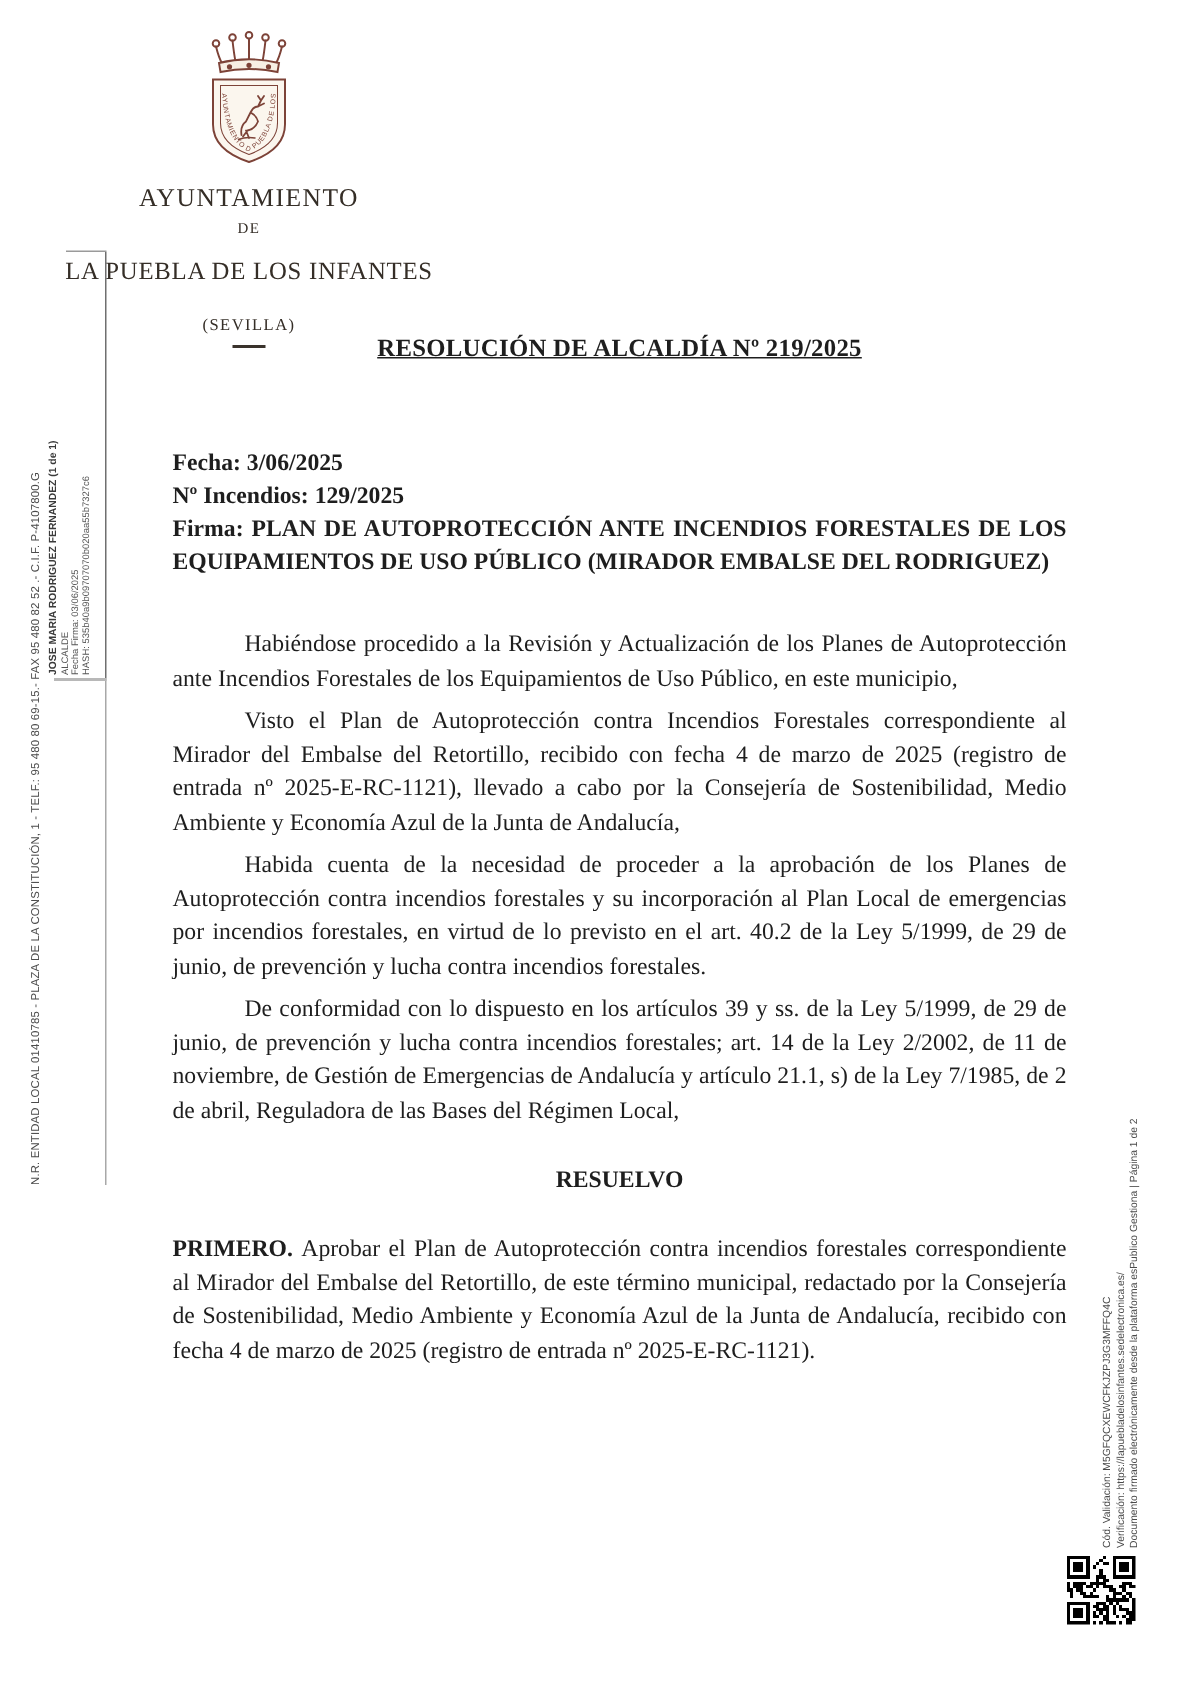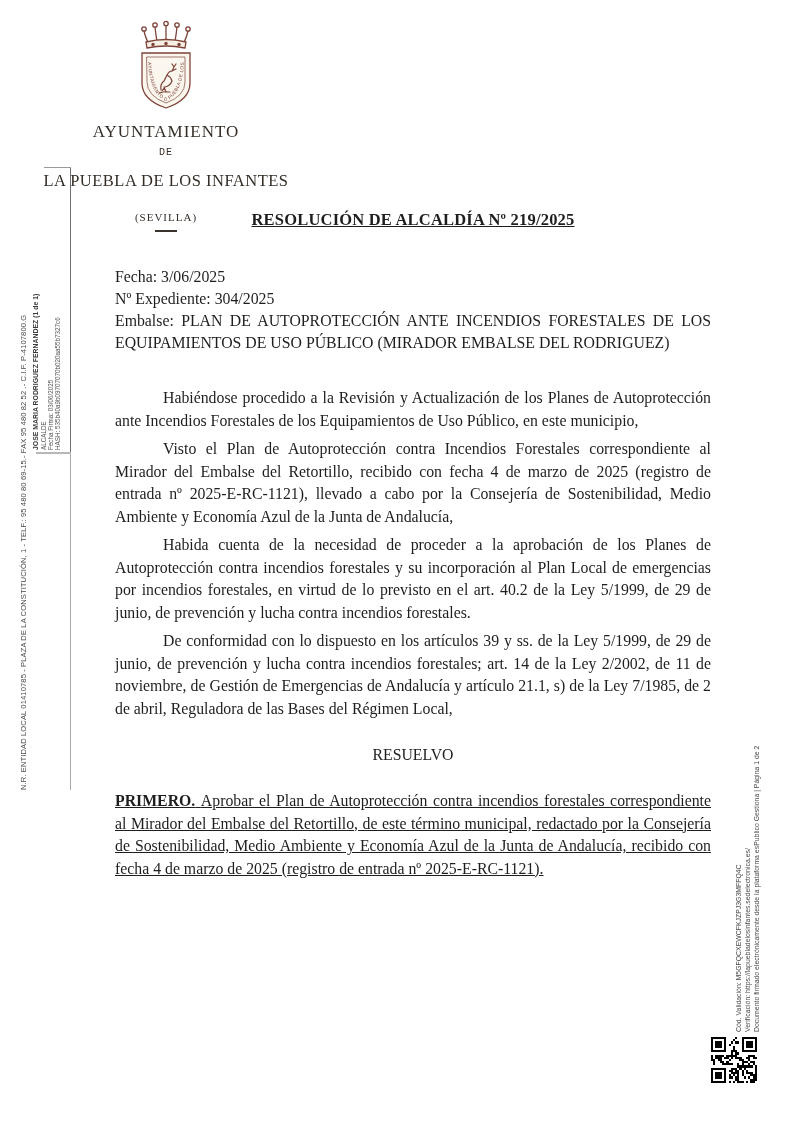--- a/index.html
+++ b/index.html
@@ -6,39 +6,39 @@
   html, body { margin: 0; padding: 0; background: #ffffff; }
   .page {
     position: relative; width: 793px; height: 1122px; background: #fff;
     font-family: "Liberation Serif", serif; color: #1e1e1e; overflow: hidden;
   }
 
   
   .header { position: absolute; left: 35px; top: 20px; width: 262px; text-align: center; color: #352e27; }
   .crest { display: block; margin: 0 auto 6px auto; }
   .org1 { font-size: 17px; letter-spacing: 1px; margin-top: 0; text-align: center; }
-  .org2 { font-size: 10px; letter-spacing: 1px; margin-top: 5px; font-family: Liberation Mono, monospace; }
+  .org2 { font-size: 10px; letter-spacing: 1px; margin-top: 5px; }
   .org3 { font-size: 16.5px; letter-spacing: 0.5px; margin-top: 13px; }
   .org4 { font-size: 11px; letter-spacing: 1px; margin-top: 20px; }
   .org-dash { width: 22px; border-top: 2.5px solid #3a332c; margin: 7px auto 0 auto; }
 
   
-  .main { position: absolute; left: 115px; top: 210px; width: 596px; }
+  .main { position: absolute; left: 115px; top: 222px; width: 596px; }
   .doc-title {
     text-align: center; font-weight: bold; font-size: 16.5px;
     text-decoration: underline; letter-spacing: 0.2px;
   }
-  .meta { margin-top: 36px; font-weight: normal; }
+  .meta { margin-top: 56px; font-weight: bold; }
   .meta p { margin: 0; line-height: 22px; font-size: 15.8px; text-align: justify; }
   p.body-par {
     margin: 6px 0 0 0; font-size: 15.8px; line-height: 22.5px;
     text-align: justify; text-indent: 48px;
   }
-  p.no-indent { text-indent: 0; text-decoration: underline; }
-  .resuelvo { margin-top: 26px; text-align: center; font-weight: normal; font-size: 15.8px; }
+  p.no-indent { text-indent: 0; }
+  .resuelvo { margin-top: 26px; text-align: center; font-weight: bold; font-size: 15.8px; }
 
   
   .vrot { position: absolute; transform: rotate(-90deg); transform-origin: 0 0;
           font-family: "Liberation Sans", sans-serif; color: #4a4a4a; }
   .entity-line { left: 19px; top: 790px; width: 645px; font-size: 7.6px; letter-spacing: 0.1px; }
   .sig-block { left: 32px; top: 450px; width: 282px; }
   .sig-name { font-size: 6.9px; font-weight: bold; color: #3a3a3a; line-height: 8px; }
   .sig-sub  { font-size: 6.3px; line-height: 7.2px; color: #555; }
   .right-block { left: 734px; top: 1032px; width: 350px; }
   .right-block div { font-size: 6.9px; line-height: 9.2px; color: #4a4a4a; }
@@ -95,22 +95,22 @@
     <div class="org3">LA PUEBLA DE LOS INFANTES</div>
     <div class="org4">(SEVILLA)</div>
     <div class="org-dash"></div>
   </div>
 
   <div class="main">
     <div class="doc-title">RESOLUCIÓN DE ALCALDÍA Nº 219/2025</div>
 
     <div class="meta">
       <p><span>Fecha:</span>&nbsp;<span>3/06/2025</span></p>
-      <p><span>Nº Expediente:</span>&nbsp;<span>304/2025</span></p>
-      <p><span>Embalse:</span>&nbsp;<span>PLAN DE AUTOPROTECCIÓN ANTE INCENDIOS FORESTALES DE LOS EQUIPAMIENTOS DE USO PÚBLICO (MIRADOR EMBALSE DEL RODRIGUEZ)</span></p>
+      <p><span>Nº Incendios:</span>&nbsp;<span>129/2025</span></p>
+      <p><span>Firma:</span>&nbsp;<span>PLAN DE AUTOPROTECCIÓN ANTE INCENDIOS FORESTALES DE LOS EQUIPAMIENTOS DE USO PÚBLICO (MIRADOR EMBALSE DEL RODRIGUEZ)</span></p>
     </div>
 
     <p class="body-par" style="margin-top:33px">Habiéndose procedido a la Revisión y Actualización de los Planes de Autoprotección ante Incendios Forestales de los Equipamientos de Uso Público, en este municipio,</p>
     <p class="body-par">Visto el Plan de Autoprotección contra Incendios Forestales correspondiente al Mirador del Embalse del Retortillo, recibido con fecha 4 de marzo de 2025 (registro de entrada nº 2025-E-RC-1121), llevado a cabo por la Consejería de Sostenibilidad, Medio Ambiente y Economía Azul de la Junta de Andalucía,</p>
     <p class="body-par">Habida cuenta de la necesidad de proceder a la aprobación de los Planes de Autoprotección contra incendios forestales y su incorporación al Plan Local de emergencias por incendios forestales, en virtud de lo previsto en el art. 40.2 de la Ley 5/1999, de 29 de junio, de prevención y lucha contra incendios forestales.</p>
     <p class="body-par">De conformidad con lo dispuesto en los artículos 39 y ss. de la Ley 5/1999, de 29 de junio, de prevención y lucha contra incendios forestales; art. 14 de la Ley 2/2002, de 11 de noviembre, de Gestión de Emergencias de Andalucía y artículo 21.1, s) de la Ley 7/1985, de 2 de abril, Reguladora de las Bases del Régimen Local,</p>
 
     <div class="resuelvo">RESUELVO</div>
 
     <p class="body-par no-indent" style="margin-top:26px"><b>PRIMERO.</b>&nbsp;<span>Aprobar el Plan de Autoprotección contra incendios forestales correspondiente al Mirador del Embalse del Retortillo, de este término municipal, redactado por la Consejería de Sostenibilidad, Medio Ambiente y Economía Azul de la Junta de Andalucía, recibido con fecha 4 de marzo de 2025 (registro de entrada nº 2025-E-RC-1121).</span></p>

